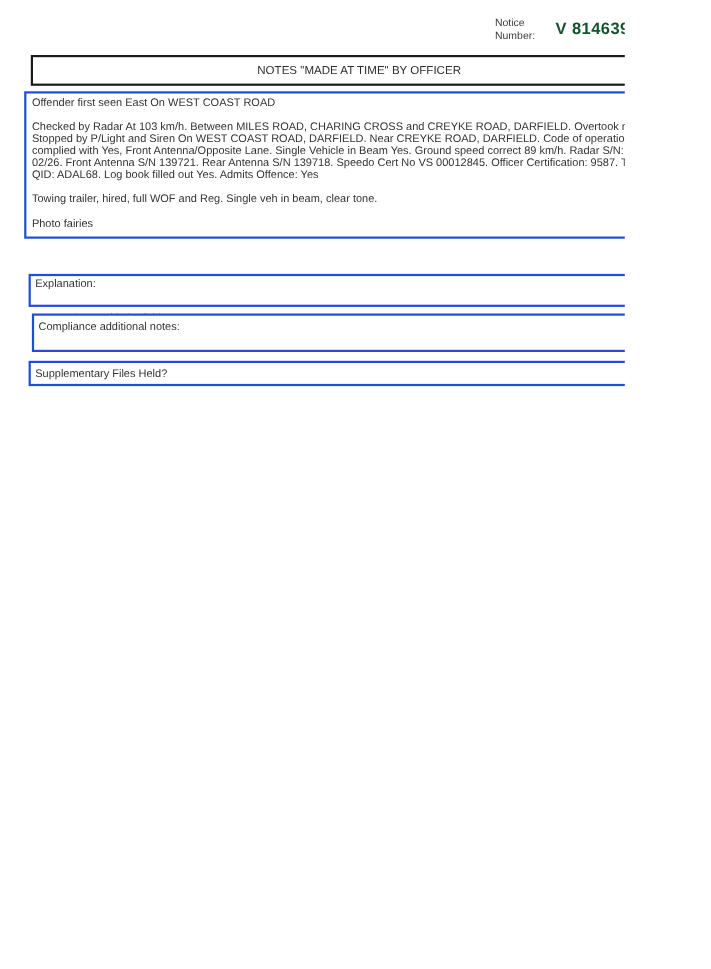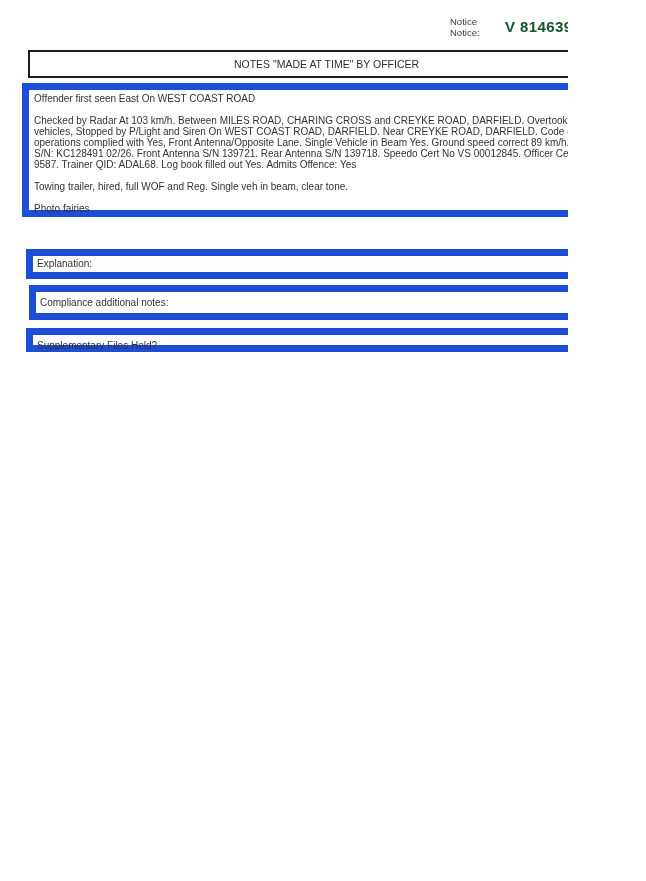--- a/index.html
+++ b/index.html
@@ -39,21 +39,21 @@
     height: 28px;
     border: 2px solid #1b1b1b;
     text-align: center;
     line-height: 24px;
     font-size: 10.5px;
     color: #2e2e2e;
     background: #ffffff;
   }
   .box {
     position: absolute;
-    border: 7px solid #1d4ed8;
+    border: 2px solid #1d4ed8;
     background: #ffffff;
     font-size: 10px;
     line-height: 11px;
     color: #333333;
   }
   .main-box {
     left: 22px;
     top: 83px;
     width: 604px;
     height: 134px;
@@ -95,21 +95,21 @@
     padding: 5px 4px;
   }
 </style>
 </head>
 <body>
 
 <div class="page">
 
   <div class="notice-label">
     <span>Notice</span><br>
-    <span>Notice:</span>
+    <span>Number:</span>
   </div>
   <div class="notice-value">V 8146395</div>
 
   <div class="header-box">NOTES "MADE AT TIME" BY OFFICER</div>
 
   <div class="box main-box">
     <p class="para">Offender first seen East On WEST COAST ROAD</p>
     <p class="para gap">Checked by Radar At 103 km/h. Between MILES ROAD, CHARING CROSS and CREYKE ROAD, DARFIELD. Overtook no vehicles, Stopped by P/Light and Siren On WEST COAST ROAD, DARFIELD. Near CREYKE ROAD, DARFIELD. Code of operations complied with Yes, Front Antenna/Opposite Lane. Single Vehicle in Beam Yes. Ground speed correct 89 km/h. Radar S/N: KC128491 02/26. Front Antenna S/N 139721. Rear Antenna S/N 139718. Speedo Cert No VS 00012845. Officer Certification: 9587. Trainer QID: ADAL68. Log book filled out Yes. Admits Offence: Yes</p>
     <p class="para gap">Towing trailer, hired, full WOF and Reg. Single veh in beam, clear tone.</p>
     <p class="para gap">Photo fairies</p>

